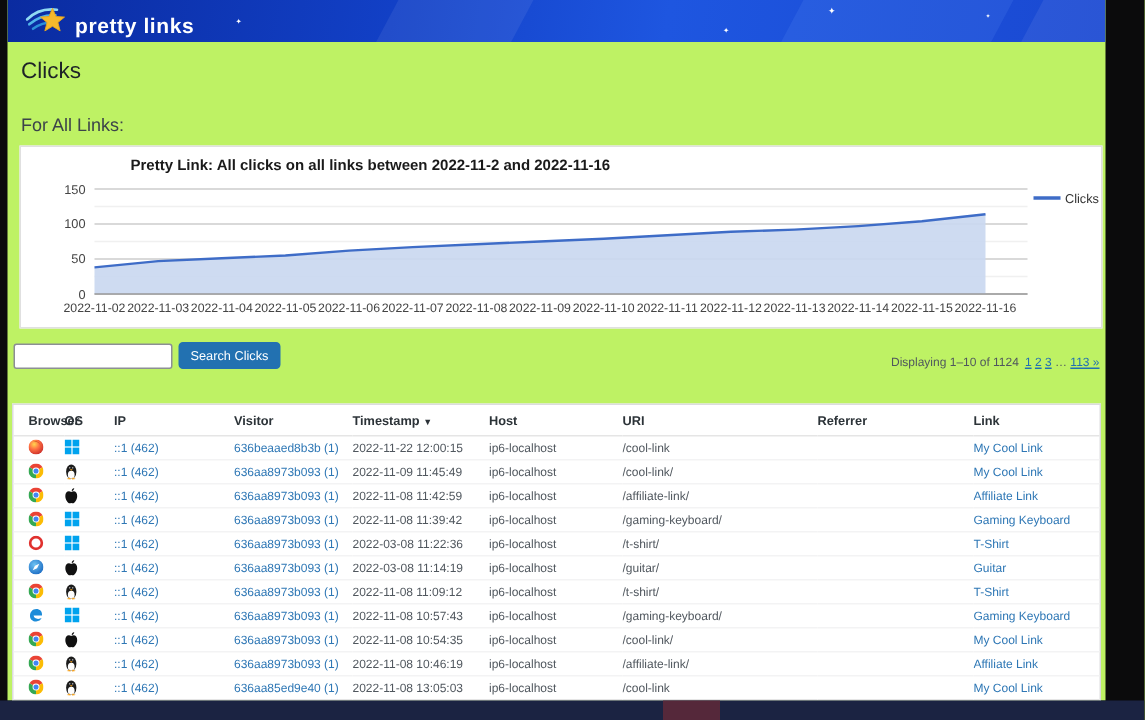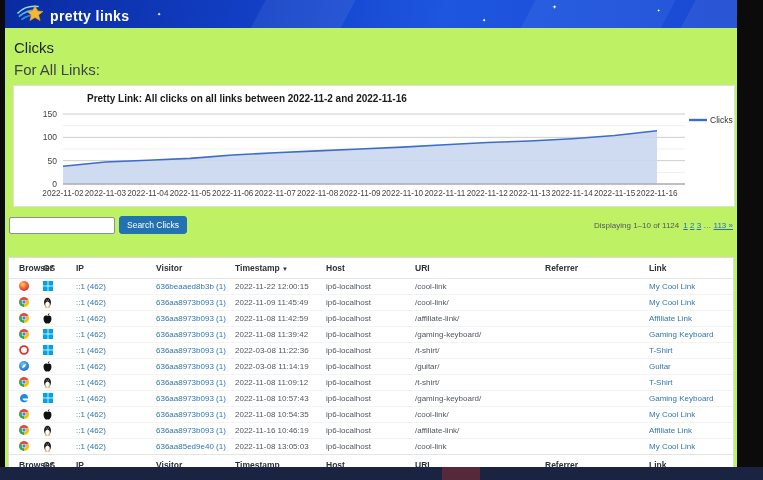--- a/index.html
+++ b/index.html
@@ -17,29 +17,29 @@
     background:linear-gradient(100deg,#0a2ba0 0%,#1240c6 35%,#1e56e0 60%,#1a49d2 100%); overflow:hidden; }
   .topbar .streak { position:absolute; top:-10px; height:60px; width:90px; background:rgba(255,255,255,0.07); transform:skewX(-28deg); }
   .topbar .s1 { left:250px; } .topbar .s2 { left:520px; width:140px; background:rgba(120,170,255,0.12); } .topbar .s3 { left:680px; }
   .brand { position:absolute; left:12px; top:3px; display:flex; align-items:center; gap:5px; }
   .brand-text { color:#fff; font-size:14px; font-weight:700; letter-spacing:.4px; }
   .sparkle { position:absolute; color:#fff; font-size:5px; }
 
   h1.pagetitle { margin:11px 0 5px 9px; font-size:15px; font-weight:400; color:#1d2327; }
 
   .subrow { display:flex; align-items:center; gap:6px; margin-left:9px; }
-  .subrow .lbl { font-size:15px; color:#3c434a; }
+  .subrow .lbl { font-size:12px; color:#3c434a;margin-top:15px; }
   .btn-wp { background:#2271b1; color:#fff; border:1px solid #2271b1; border-radius:3px; font-size:9px;
     padding:3px 9px; cursor:pointer; font-family:"Liberation Sans",sans-serif; }
 
   .chart-card { margin:7px 0 0 8px; width:722px; height:122px; background:#fff; border:1px solid #e0e0e0; position:relative; }
   .chart-title { margin:7px 0 0 44px; font-size:10px; font-weight:700; color:#1a1a1a;padding-left:29px; }
   .chart-svg-wrap { position:absolute; left:3px; top:20px; width:716px; height:100px; }
 
-  .searchrow { margin:9px 4px 0 4px; display:flex; align-items:center; justify-content:space-between; }
+  .searchrow { margin:9px 4px 0 4px; display:flex; align-items:flex-end; justify-content:space-between; }
   .searchrow .left { display:flex; align-items:center; gap:4px; }
   .search-input { width:106px; height:17px; border:1px solid #8c8f94; border-radius:2px; font-size:8.5px; padding:0 4px; background:#fff; }
   .pagin { font-size:8px; color:#50575e; display:flex; align-items:center; gap:4px; }
   .plink { color:#2271b1; text-decoration:underline; cursor:pointer; }
   .pellipsis { color:#50575e; }
 
   .tablewrap { margin:23px 3px 0 3px; background:#fff; border:1px solid #dcdcde; }
   table.clicks { width:100%; border-collapse:collapse; table-layout:fixed; }
   table.clicks col.c-browser{width:34px;} col.c-os{width:33px;} col.c-ip{width:80px;} col.c-visitor{width:79px;}
   col.c-timestamp{width:91px;} col.c-host{width:89px;} col.c-uri{width:130px;} col.c-referrer{width:104px;} col.c-link{width:auto;}
@@ -361,21 +361,21 @@
                     <ellipse cx="5" cy="6" rx="3.8" ry="5.4" fill="#1c1c1c"></ellipse>
                     <ellipse cx="5" cy="8.2" rx="2.5" ry="3" fill="#fdfdfd"></ellipse>
                     <circle cx="3.9" cy="3.1" r="0.5" fill="#fff"></circle>
                     <circle cx="6.1" cy="3.1" r="0.5" fill="#fff"></circle>
                     <path d="M3.9 4.1 L6.1 4.1 L5 5.2 Z" fill="#f6a21d"></path>
                     <path d="M1.6 11.3 L4 10.2 L4.6 11.8 Z" fill="#f6a21d"></path>
                     <path d="M8.4 11.3 L6 10.2 L5.4 11.8 Z" fill="#f6a21d"></path>
                   </svg></span></td>
               <td><a class="tlink">::1 (462)</a></td>
               <td><a class="tlink">636aa8973b093 (1)</a></td>
-              <td class="muted">2022-11-16 10:46:19</td>
+              <td class="muted">2022-11-08 10:46:19</td>
               <td class="muted">ip6-localhost</td>
               <td class="muted">/affiliate-link/</td>
               <td class="muted"></td>
               <td><a class="tlink">Affiliate Link</a></td>
             </tr>
             <tr>
               <td><span class="icon"><svg width="10" height="10" viewBox="0 0 10 10">
                     <path d="M5 5 L0.67 2.5 A5 5 0 0 1 9.33 2.5 Z" fill="#ea4335"></path>
                     <path d="M5 5 L9.33 2.5 A5 5 0 0 1 5 10 Z" fill="#fbbc05"></path>
                     <path d="M5 5 L5 10 A5 5 0 0 1 0.67 2.5 Z" fill="#34a853"></path>

